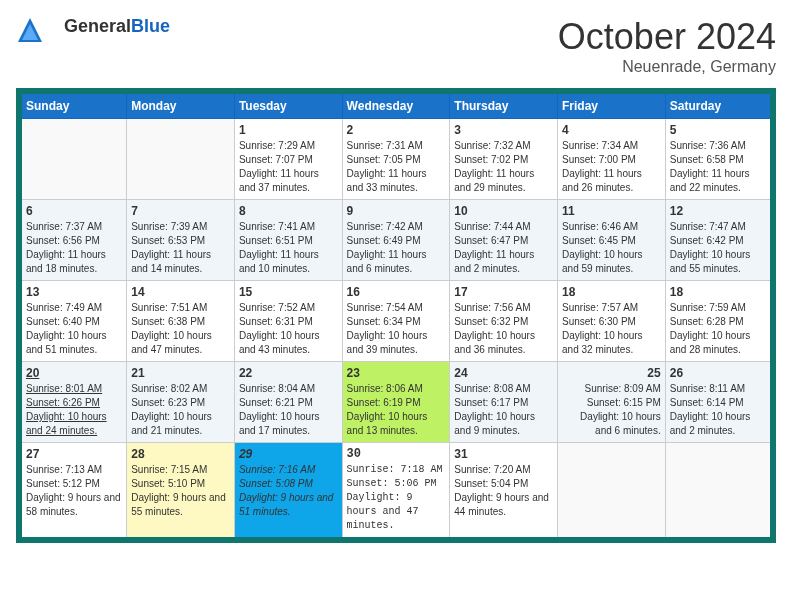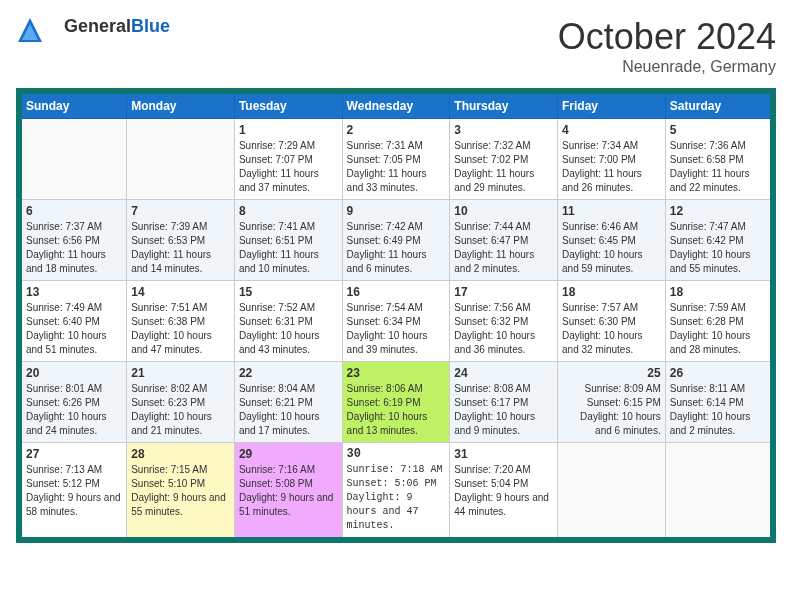--- a/index.html
+++ b/index.html
@@ -185,21 +185,21 @@
         <td style="background: rgb(255, 255, 255);">
           <span class="day-num">18</span>
           <div class="day-info"><span>Sunrise: 7:57 AM</span><br><span>Sunset: 6:30 PM</span><br><span>Daylight: 10 hours and 32 minutes.</span></div>
         </td>
         <td style="background: rgb(255, 255, 255);">
           <span class="day-num">18</span>
           <div class="day-info"><span>Sunrise: 7:59 AM</span><br><span>Sunset: 6:28 PM</span><br><span>Daylight: 10 hours and 28 minutes.</span></div>
         </td>
       </tr>
       <tr>
-        <td style="background: rgb(240, 245, 250);">
+        <td style="background: rgb(240, 245, 250); text-decoration: underline;">
           <span class="day-num">20</span>
           <div class="day-info"><span>Sunrise: 8:01 AM</span><br><span>Sunset: 6:26 PM</span><br><span>Daylight: 10 hours and 24 minutes.</span></div>
         </td>
         <td style="background: rgb(240, 245, 250);">
           <span class="day-num">21</span>
           <div class="day-info"><span>Sunrise: 8:02 AM</span><br><span>Sunset: 6:23 PM</span><br><span>Daylight: 10 hours and 21 minutes.</span></div>
         </td>
         <td style="background: rgb(240, 245, 250);">
           <span class="day-num">22</span>
           <div class="day-info"><span>Sunrise: 8:04 AM</span><br><span>Sunset: 6:21 PM</span><br><span>Daylight: 10 hours and 17 minutes.</span></div>
@@ -223,21 +223,21 @@
       </tr>
       <tr>
         <td style="background: rgb(255, 255, 255);">
           <span class="day-num">27</span>
           <div class="day-info"><span>Sunrise: 7:13 AM</span><br><span>Sunset: 5:12 PM</span><br><span>Daylight: 9 hours and 58 minutes.</span></div>
         </td>
         <td style="background: #fef9c3;">
           <span class="day-num">28</span>
           <div class="day-info"><span>Sunrise: 7:15 AM</span><br><span>Sunset: 5:10 PM</span><br><span>Daylight: 9 hours and 55 minutes.</span></div>
         </td>
-        <td style="background: #f0abfc;">
+        <td style="background: #0ea5e9; font-style: italic;">
           <span class="day-num">29</span>
           <div class="day-info"><span>Sunrise: 7:16 AM</span><br><span>Sunset: 5:08 PM</span><br><span>Daylight: 9 hours and 51 minutes.</span></div>
         </td>
         <td style="background: rgb(255, 255, 255); font-family: Liberation Mono, monospace;">
           <span class="day-num">30</span>
           <div class="day-info"><span>Sunrise: 7:18 AM</span><br><span>Sunset: 5:06 PM</span><br><span>Daylight: 9 hours and 47 minutes.</span></div>
         </td>
         <td style="background: rgb(255, 255, 255);">
           <span class="day-num">31</span>
           <div class="day-info"><span>Sunrise: 7:20 AM</span><br><span>Sunset: 5:04 PM</span><br><span>Daylight: 9 hours and 44 minutes.</span></div>

